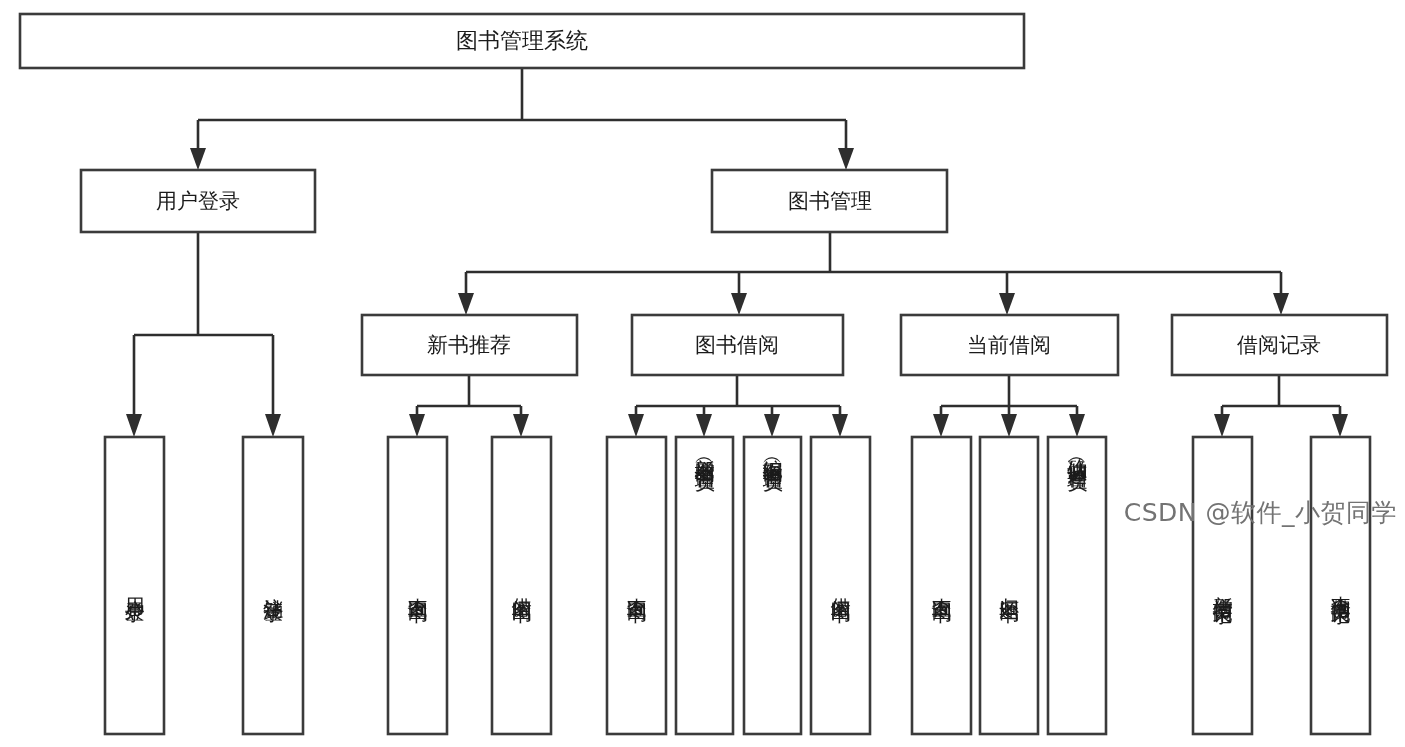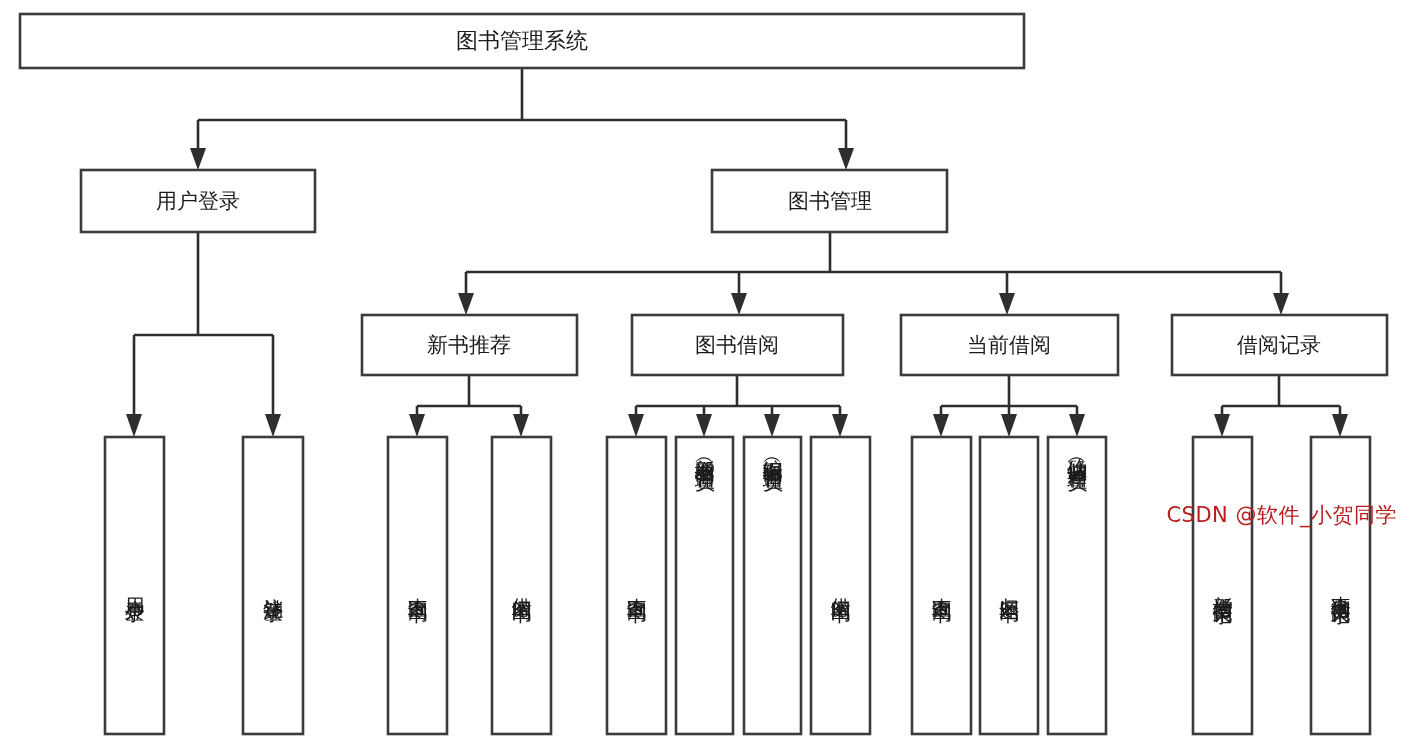--- a/index.html
+++ b/index.html
@@ -70,22 +70,22 @@
     color: #1b1b1b;
     letter-spacing: 2px;
     text-align: center;
     white-space: nowrap;
   }
   .watermark {
     position: absolute;
     right: 8px;
     bottom: 4px;
     font-family: "DejaVu Sans", "Liberation Sans", sans-serif;
-    font-size: 21px;
-    color: #b91c1c;
+    font-size: 25px;
+    color: #737373;
     letter-spacing: 0.5px;
     white-space: nowrap;
     pointer-events: none;
   }
 </style>
 </head>
 <body>
 
 <div id="diagram-root">
 

